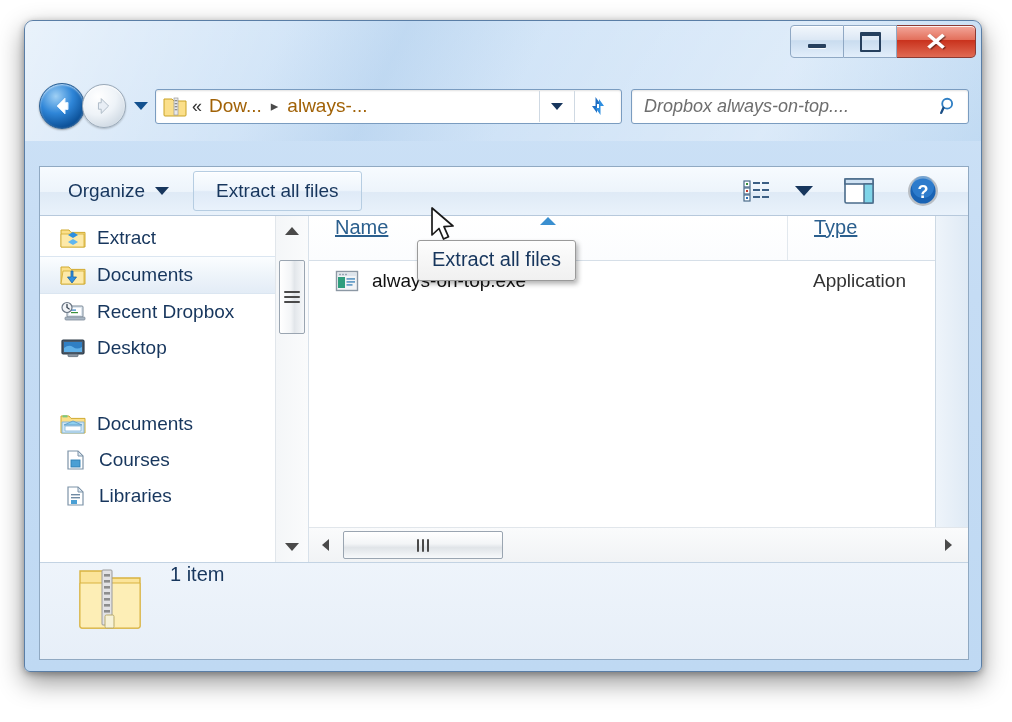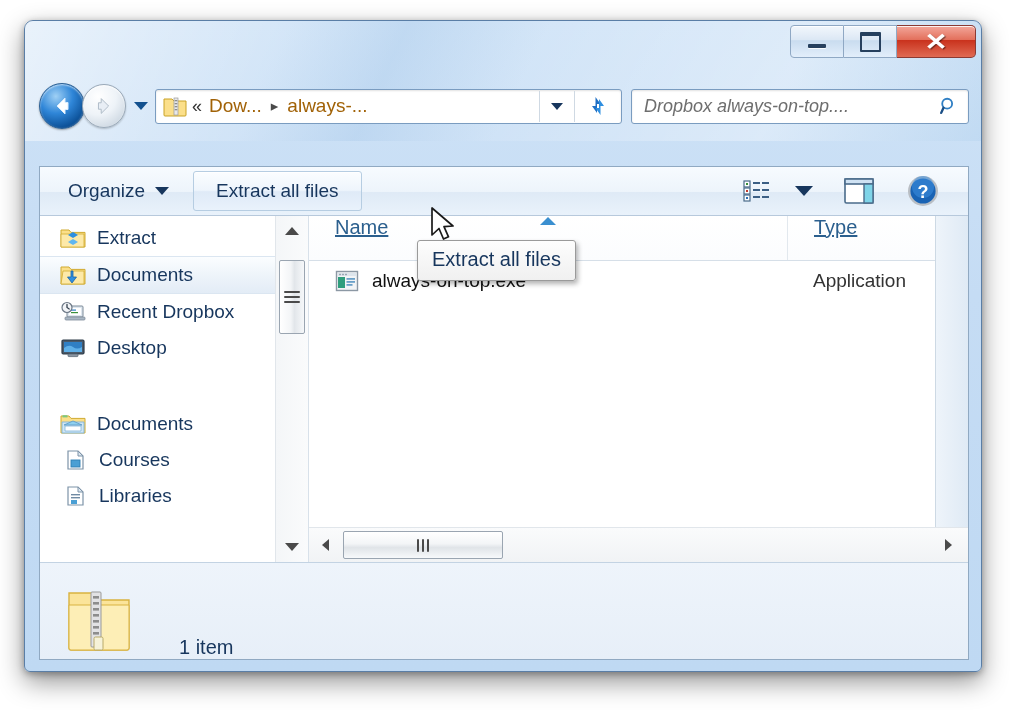--- a/index.html
+++ b/index.html
@@ -150,21 +150,21 @@
              background: linear-gradient(180deg,#fafbfc 0%,#f1f3f5 100%); border-top:1px solid #e1e6eb; }
   .hthumb { position:absolute; left:34px; width:158px; top:3px; bottom:3px; border-radius:2px;
             border:1px solid #9aa5b1;
             background: linear-gradient(180deg,#ffffff 0%,#f3f5f7 45%,#e0e4e8 60%,#f7f9fb 100%);
             display:flex; align-items:center; justify-content:center; }
   .hgrip { display:flex; gap:3px; }
   .hgrip i { display:block; width:2px; height:13px; background:#4a4a4a; border-radius:1px; }
 
   
   .statusbar {
-    flex:0 0 auto; height:96px; display:flex; align-items:flex-end; padding-left:23px; gap:44px;
+    flex:0 0 auto; height:96px; display:flex; align-items:flex-start; padding-left:34px; gap:24px;
     background: linear-gradient(180deg,#eef4fb 0%,#e7eff8 100%); border-top:1px solid #c3d3e3;
   }
   .status-text { font-size:20px; color:#17365d; }
 
   
   .tooltip {
     position:absolute; left:392px; top:219px; padding:7px 14px 9px;
     background: linear-gradient(180deg,#fdfdfd 0%,#f0f0f0 100%);
     border:1px solid #9a9a9a; border-radius:3px; font-size:20px; color:#17365d;
     box-shadow: 2px 3px 5px rgba(0,0,0,.30); white-space:nowrap; z-index:40;

